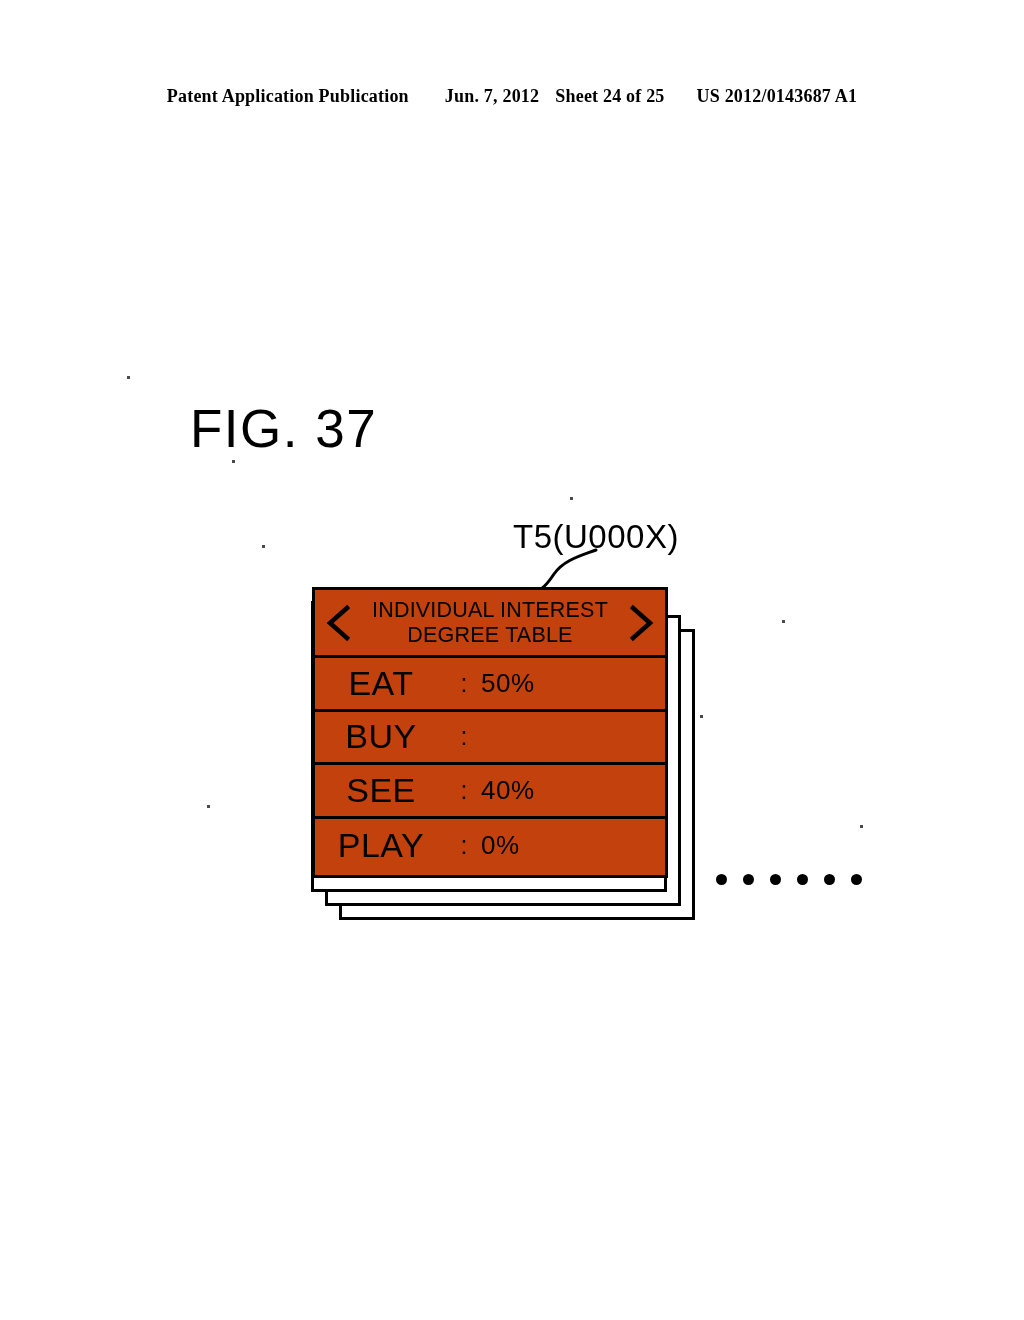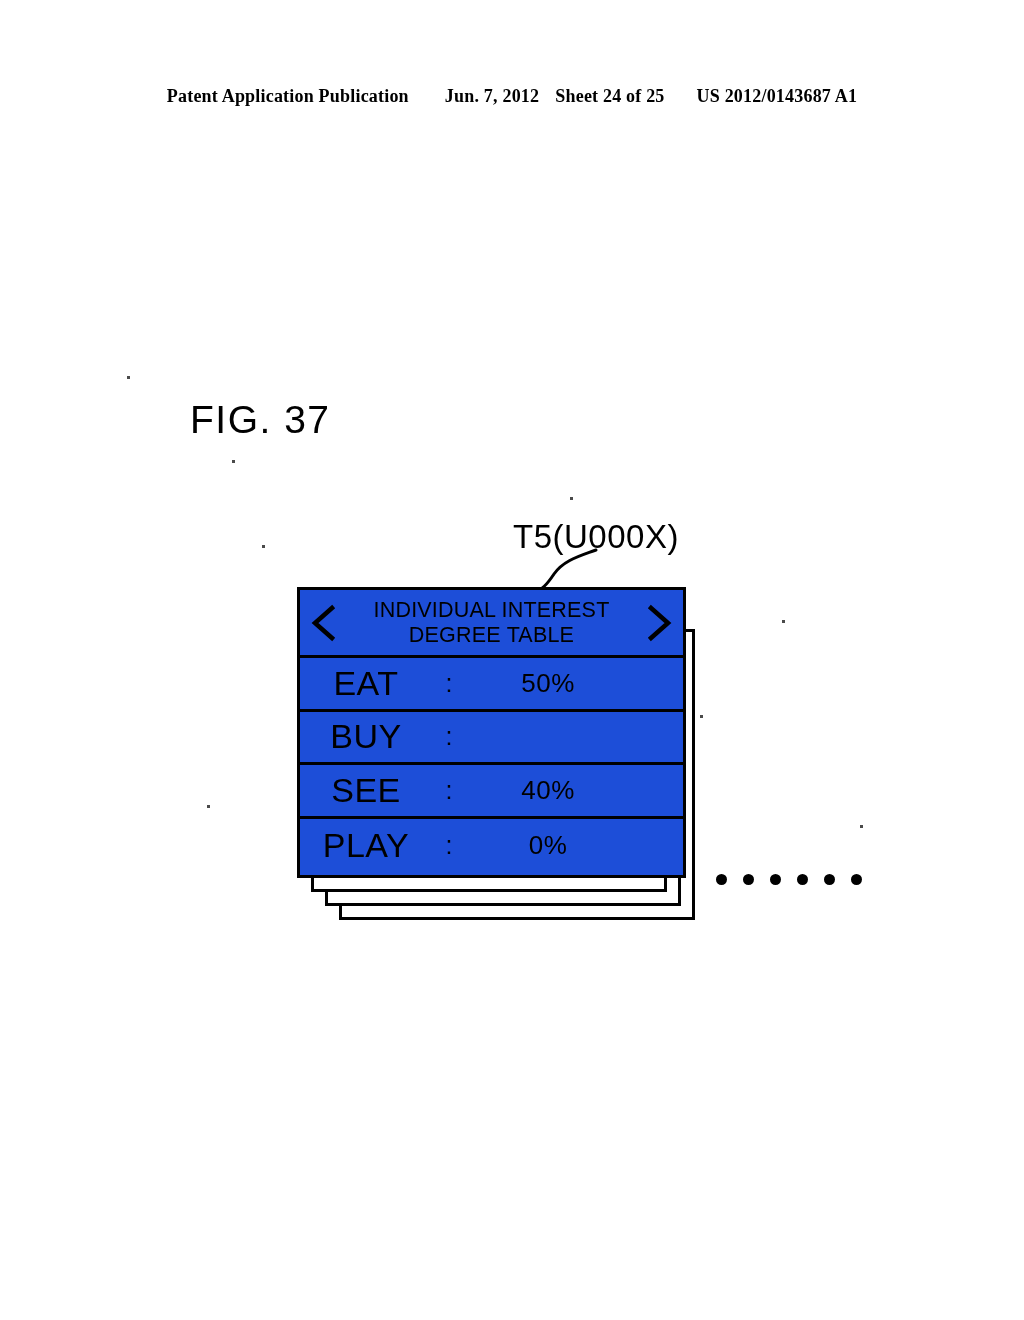--- a/index.html
+++ b/index.html
@@ -33,21 +33,21 @@
   .page-header .seg { display: inline-block; vertical-align: baseline; }
   .gap-lg { display: inline-block; width: 36px; }
   .gap-md { display: inline-block; width: 16px; }
   .gap-xl { display: inline-block; width: 32px; }
 
   
   .fig-label {
     position: absolute;
     left: 190px;
     top: 398px;
-    font-size: 39px;
+    font-size: 53px;
     letter-spacing: 1.5px;
     font-weight: 400;
   }
 
   
   .callout-label {
     position: absolute;
     left: 513px;
     top: 518px;
     font-size: 33px;
@@ -66,27 +66,27 @@
   .stack-layer {
     position: absolute;
     box-sizing: border-box;
     border: 3px solid #000000;
     background: #ffffff;
   }
 
   
   .panel {
     position: absolute;
-    left: 297px;
+    left: 312px;
     top: 587px;
-    width: 389px;
+    width: 356px;
     height: 291px;
     box-sizing: border-box;
     border: 3px solid #000000;
-    background: #1d4ed8;
+    background: #c2410c;
     z-index: 10;
   }
 
   .panel-header {
     position: relative;
     height: 68px;
     border-bottom: 3px solid #000000;
     display: flex;
     align-items: center;
     justify-content: space-between;
@@ -123,21 +123,21 @@
     font-size: 34px;
     letter-spacing: 0.5px;
   }
   .row .sep {
     width: 34px;
     text-align: center;
     font-size: 25px;
   }
   .row .val {
     flex: 1 1 auto;
-    text-align: center;
+    text-align: left;
     padding-right: 53px;
     font-size: 26px;
     letter-spacing: 0.5px;
   }
 
   
   .dots {
     position: absolute;
     left: 716px;
     top: 874px;

